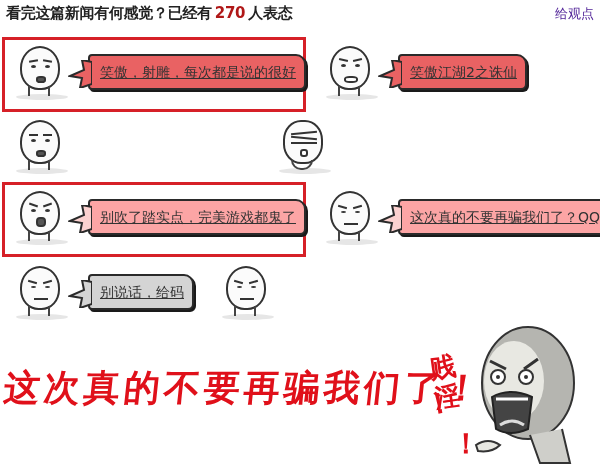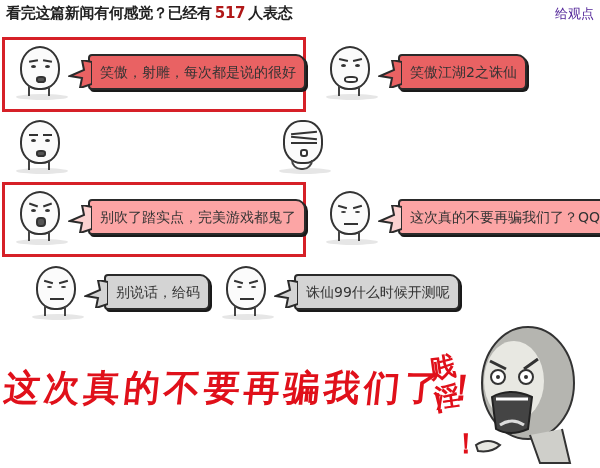--- a/index.html
+++ b/index.html
@@ -15,39 +15,39 @@
   .item.highlighted::before { content: ""; position: absolute; left: -10px; top: -5px; right: -12px; bottom: -6px; border: 3px solid #d62028; }
 
   .face { position: absolute; left: 0; top: 0; width: 54px; height: 60px; }
   .face .shadow { position: absolute; left: 4px; top: 52px; width: 52px; height: 6px; border-radius: 50%; background: #e6e6e6; }
   .face .head { position: absolute; left: 8px; top: 4px; width: 40px; height: 44px; border: 2px solid #333; border-radius: 50% 50% 46% 46%; background: #fbfbfb; }
   .face .brow { position: absolute; height: 2px; background: #333; width: 9px; }
   .face .eye { position: absolute; width: 5px; height: 3px; background: #333; border-radius: 50%; }
   .face .mouth { position: absolute; left: 14px; top: 28px; width: 10px; height: 7px; border: 2px solid #333; border-radius: 40%; background: #555; }
   .face .body { position: absolute; left: 16px; top: 44px; width: 22px; height: 10px; border-left: 2px solid #444; border-right: 2px solid #444; }
 
-  .bubble { position: absolute; top: 12px; height: 36px; border: 2px solid #2a2a2a; border-radius: 4px 10px 6px 4px; font-size: 14px; line-height: 32px; padding: 0 8px 8px 10px; white-space: nowrap; color: #333; box-shadow: 2px 2px 0 #1a1a1a; }
+  .bubble { position: absolute; top: 12px; height: 36px; border: 2px solid #2a2a2a; border-radius: 4px 10px 6px 4px; font-size: 14px; line-height: 32px; padding: 0 8px 8px 10px; white-space: nowrap; color: #333; box-shadow: 2px 2px 0 #1a1a1a; text-decoration: underline; }
   .bubble .tail { position: absolute; left: -22px; top: 4px; width: 24px; height: 28px; }
   .bubble.red { background: #e96263; }
   .bubble.pink { background: #f49d9b; }
   .bubble.lightpink { background: #fca5a5; }
   .bubble.grey { background: #d4d4d4; }
 
   .slogan { position: absolute; left: 4px; top: 364px; font-size: 36px; color: #e0101a; font-weight: bold; letter-spacing: 4px; white-space: nowrap; font-family: "DejaVu Serif", "Liberation Serif", serif; transform: skewX(-6deg); }
   .rage-text { position: absolute; left: 432px; top: 352px; width: 26px; font-size: 26px; line-height: 30px; color: #e0101a; font-weight: bold; transform: rotate(-8deg); text-align: center; }
   .rage-excl { position: absolute; font-size: 28px; color: #e0101a; font-weight: bold; }
 
   .rage-face { position: absolute; left: 470px; top: 325px; width: 110px; height: 140px; }
 </style>
 </head>
 <body>
 
 <div class="header">
   <div class="header-title">
-    <span>看完这篇新闻有何感觉？已经有</span><span class="count">517</span><span>人表态</span>
+    <span>看完这篇新闻有何感觉？已经有</span><span class="count">270</span><span>人表态</span>
   </div>
   <a class="header-link">给观点</a>
 </div>
 
 <div class="item highlighted" style="left:12px;top:42px;width:282px;">
   <div class="face">
     <div class="shadow"></div>
     <div class="head">
       <div class="brow" style="left:7px;top:12px;transform:rotate(-10deg)"></div>
       <div class="brow" style="left:21px;top:12px;transform:rotate(10deg)"></div>
@@ -145,21 +145,21 @@
     <div class="body"></div>
   </div>
   <div class="bubble lightpink" style="left:76px;">
     <svg class="tail" viewBox="0 0 24 28">
         <path d="M24 2 L14 0 L16 10 L2 16 L14 18 L12 28 L24 24 Z" fill="#fbd1cf" stroke="#2a2a2a" stroke-width="2"></path>
       </svg>
     <span>这次真的不要再骗我们了？QQ</span>
   </div>
 </div>
 
-<div class="item" style="left:28px;top:262px;width:180px;">
+<div class="item" style="left:12px;top:262px;width:180px;">
   <div class="face">
     <div class="shadow"></div>
     <div class="head">
       <div class="brow" style="left:6px;top:13px;transform:rotate(15deg)"></div>
       <div class="brow" style="left:21px;top:13px;transform:rotate(-15deg)"></div>
       <div class="eye" style="left:9px;top:18px;height:2px"></div>
       <div class="eye" style="left:23px;top:18px;height:2px"></div>
       <div class="brow" style="left:12px;top:30px;width:14px"></div>
     </div>
     <div class="body"></div>
@@ -176,26 +176,20 @@
   <div class="face">
     <div class="shadow"></div>
     <div class="head">
       <div class="brow" style="left:6px;top:13px;transform:rotate(15deg)"></div>
       <div class="brow" style="left:21px;top:13px;transform:rotate(-15deg)"></div>
       <div class="eye" style="left:9px;top:18px;height:2px"></div>
       <div class="eye" style="left:23px;top:18px;height:2px"></div>
       <div class="brow" style="left:12px;top:30px;width:14px"></div>
     </div>
     <div class="body"></div>
-  </div>
-  <div class="bubble grey" style="left:76px;">
-    <svg class="tail" viewBox="0 0 24 28">
-        <path d="M24 2 L14 0 L16 10 L2 16 L14 18 L12 28 L24 24 Z" fill="#d4d4d4" stroke="#2a2a2a" stroke-width="2"></path>
-      </svg>
-    <span>诛仙99什么时候开测呢</span>
   </div>
 </div>
 
 <div class="slogan">这次真的不要再骗我们了！</div>
 
 <div class="rage-text">
   <span>贱淫</span>
 </div>
 <span class="rage-excl" style="left:425px;top:385px;transform:rotate(-10deg);">！</span>
 <span class="rage-excl" style="left:452px;top:425px;">！</span>

